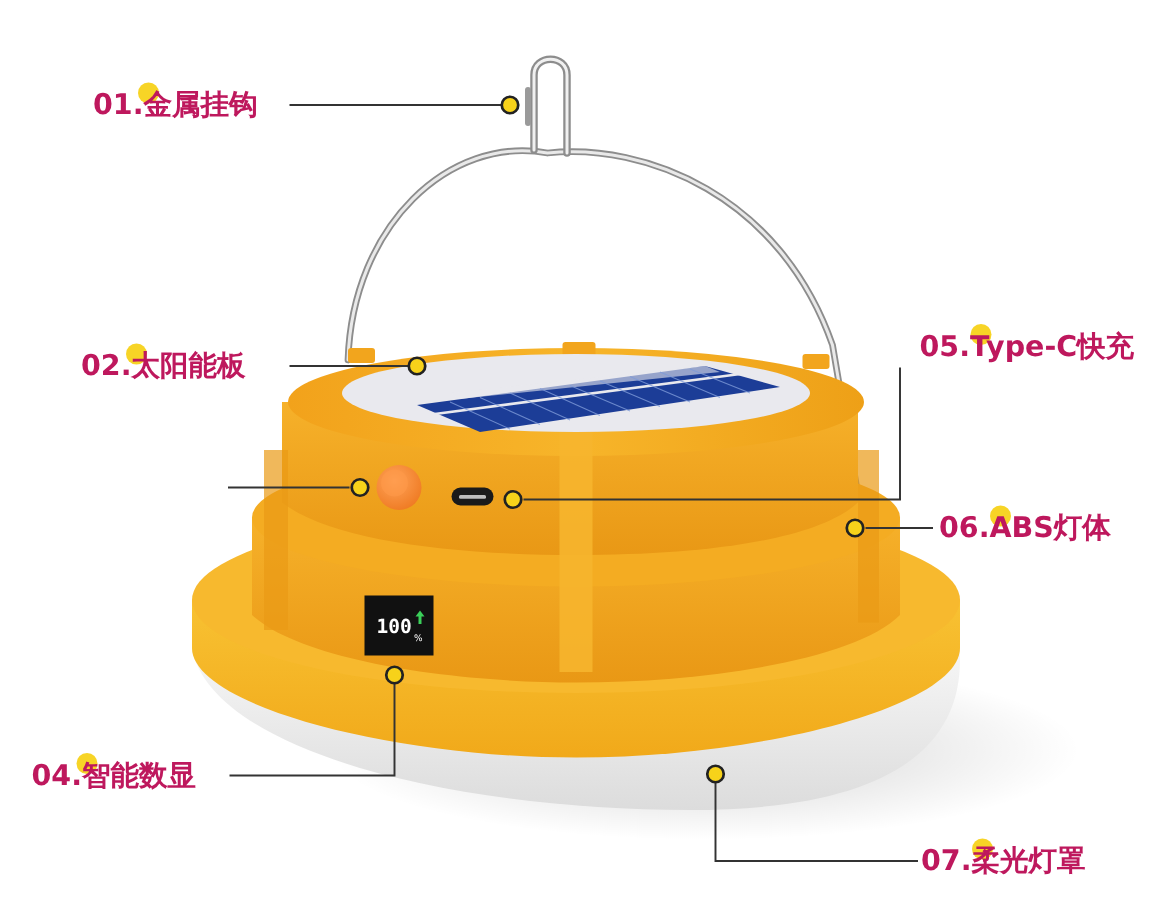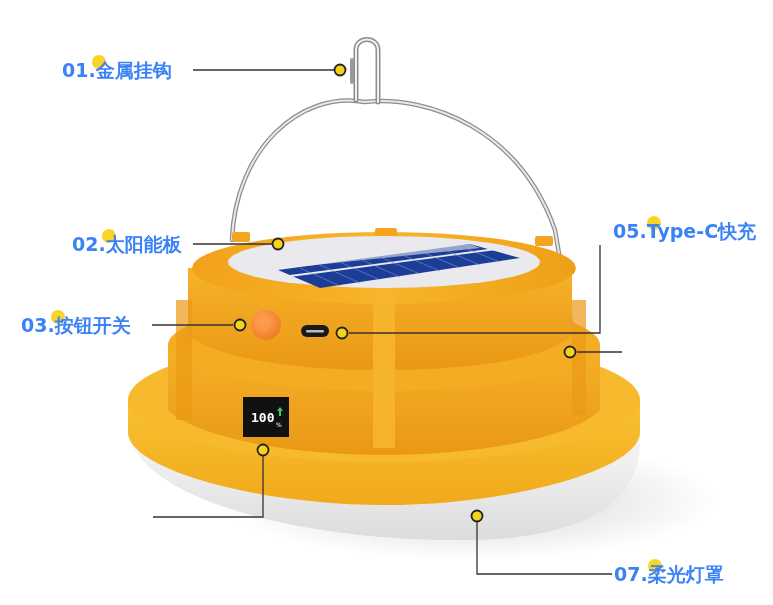--- a/index.html
+++ b/index.html
@@ -8,21 +8,21 @@
       background: #ffffff;
       font-family: "DejaVu Sans", "Liberation Sans", sans-serif;
       position: relative;
     }
     #stage { position: absolute; left: 0; top: 0; width: 773px; height: 605px; }
     .product-svg { position: absolute; left: 0; top: 0; }
     .label {
       position: absolute;
       font-size: 19px;
       font-weight: bold;
-      color: #3b82f6;
+      color: #be185d;
       white-space: nowrap;
       line-height: 22px;
       letter-spacing: 0px;
     }
     .label .dotdeco {
       position: absolute;
       width: 14px; height: 14px; border-radius: 50%;
       background: #f7d21a;
       opacity: 0.95;
       z-index: -1;
@@ -150,35 +150,39 @@
       <circle cx="570" cy="352" r="5.5"></circle>
       <circle cx="477" cy="516" r="5.5"></circle>
     </g>
   </svg>
 
   <div class="label" style="left:62px; top:59px;">
     <span class="dotdeco" style="left:30px; top:-4px;"></span>
     <span class="txt">01.</span><span class="txt">金属挂钩</span>
   </div>
 
-  <div class="label" style="left:72px; top:233px;">
+  <div class="label" style="left:54px; top:233px;">
     <span class="dotdeco" style="left:30px; top:-4px;"></span>
     <span class="txt">02.</span><span class="txt">太阳能板</span>
   </div>
 
-  <div class="label" style="left:21px; top:314px;">
+
+  <div class="label" style="left:21px; top:506px;">
     <span class="dotdeco" style="left:30px; top:-4px;"></span>
-    <span class="txt">03.</span><span class="txt">按钮开关</span>
+    <span class="txt">04.</span><span class="txt">智能数显</span>
   </div>
-
 
   <div class="label" style="left:581px; top:220px;margin-left:32px;">
     <span class="dotdeco" style="left:34px; top:-4px;"></span>
     <span class="txt">05.</span><span class="txt">Type-C快充</span>
   </div>
 
+  <div class="label" style="left:626px; top:341px;">
+    <span class="dotdeco" style="left:34px; top:-4px;"></span>
+    <span class="txt">06.</span><span class="txt">ABS灯体</span>
+  </div>
 
   <div class="label" style="left:614px; top:563px;text-align:center;">
     <span class="dotdeco" style="left:34px; top:-4px;"></span>
     <span class="txt">07.</span><span class="txt">柔光灯罩</span>
   </div>
 
 </div>
 
 </body></html>

